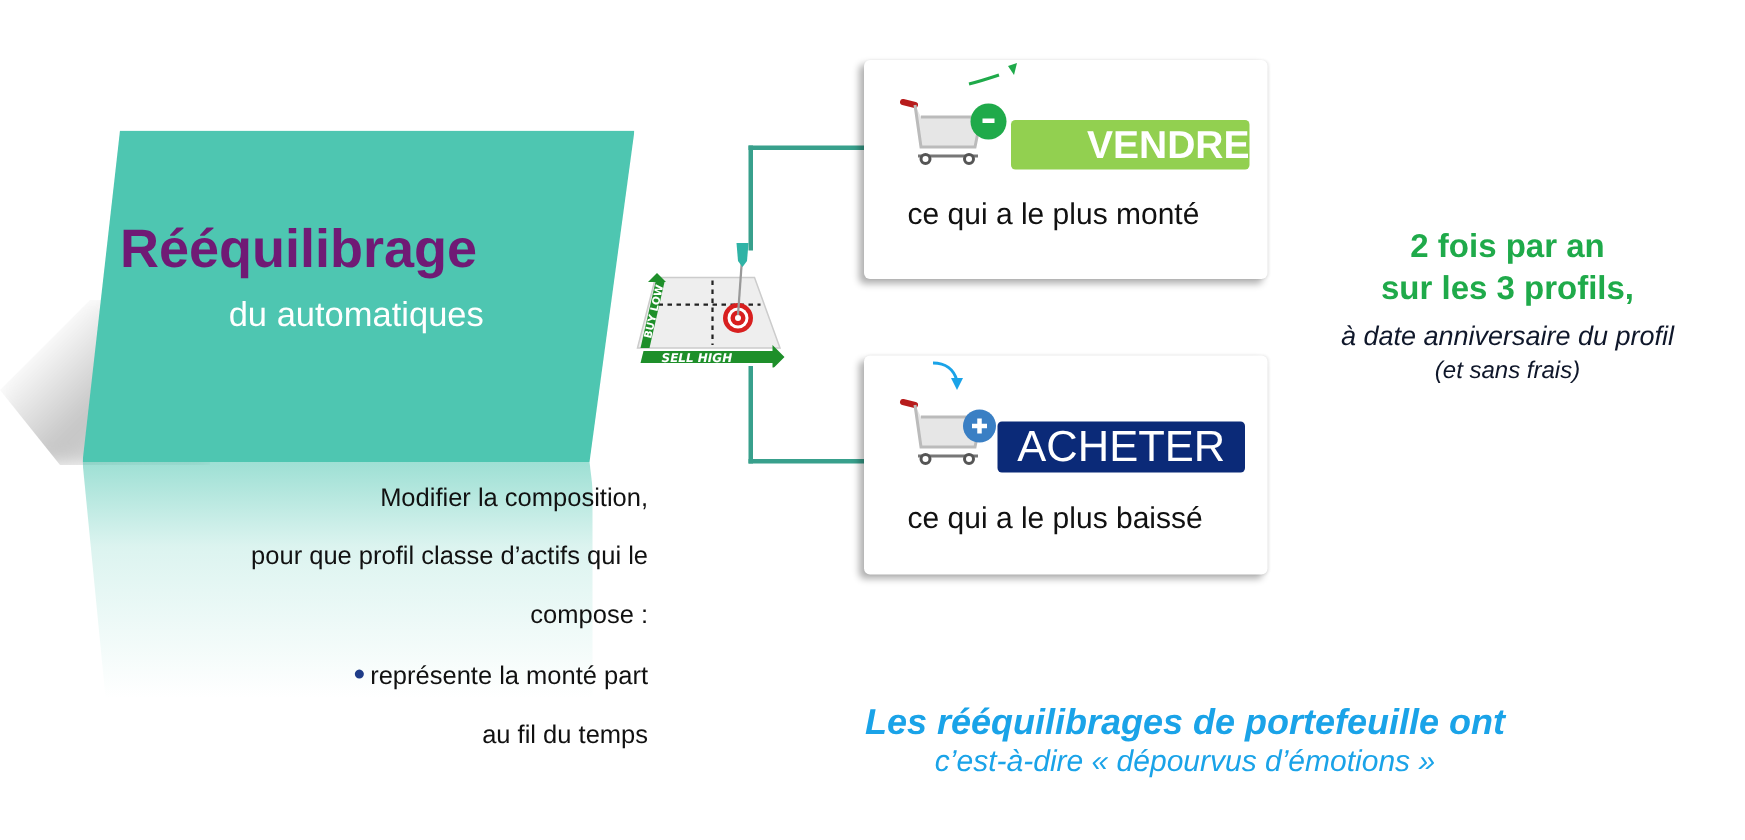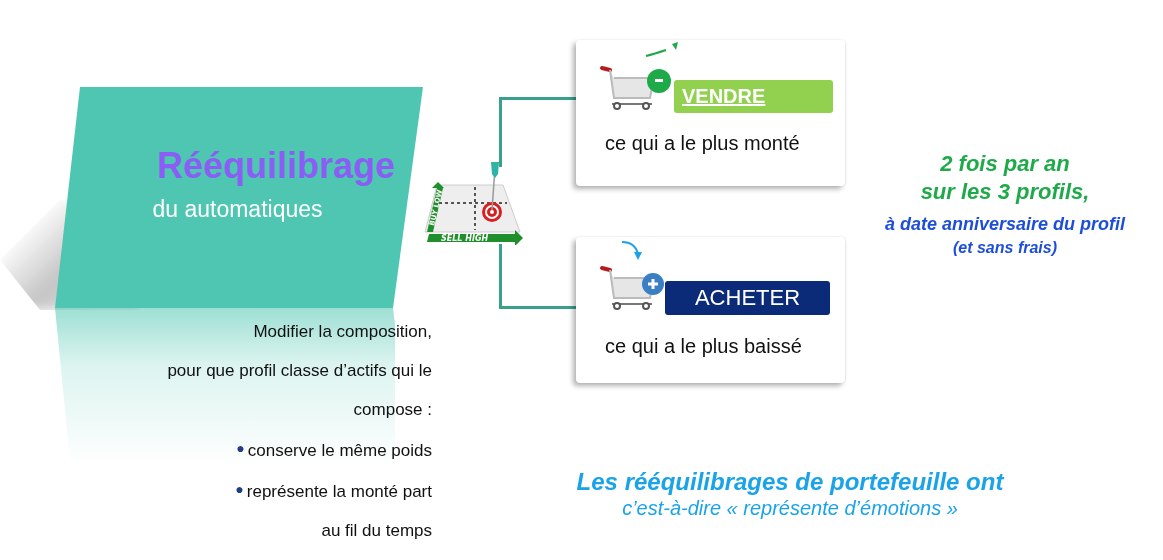--- a/index.html
+++ b/index.html
@@ -18,22 +18,22 @@
     left:55px; top:308px; width:340px; height:225px;
     background:linear-gradient(180deg, rgba(78,198,177,0.55) 0%, rgba(78,198,177,0.20) 25%, rgba(255,255,255,0) 70%);
     clip-path: polygon(0 0, 338px 0, 365px 225px, 22px 225px);
   }
   .panel {
     left:55px; top:87px; width:368px; height:221px;
     background:#4ec6b1;
     clip-path: polygon(25px 0, 368px 0, 338px 221px, 0 221px);
   }
   .panel-title {
-    left:80px; top:145px; width:315px; text-align:right;
-    color:#8b5cf6; font-weight:bold; font-size:36px; letter-spacing:0px;
+    left:80px; top:145px; width:315px; text-align:left;
+    color:#701a75; font-weight:bold; font-size:36px; letter-spacing:0px;
   }
   .panel-sub {
     left:80px; top:196px; width:315px; text-align:center;
     color:#ffffff; font-size:23px;
   }
   .desc {
     left:40px; top:312px; width:392px; text-align:right;
     font-weight:normal; font-size:17px; color:#111111; line-height:39px;
   }
   .desc .bullet { color:#1f3c88; font-size:14px; vertical-align:3px; margin-right:3px; }
@@ -41,48 +41,47 @@
   
   .line { background:#38a08c; }
 
   
   .card {
     background:#ffffff; border-radius:4px;
     box-shadow: -3px 3px 5px rgba(0,0,0,0.30), 1px 0 2px rgba(0,0,0,0.08);
   }
   .label-vendre {
     left:674px; top:80px; width:159px; height:33px; background:#92d050; border-radius:3px;
-    color:#ffffff; font-weight:bold; font-size:20px; line-height:33px; text-align:left; padding-left:8px; box-sizing:border-box;text-decoration:underline;
+    color:#ffffff; font-weight:bold; font-size:26px; line-height:33px; text-align:right; padding-left:8px; box-sizing:border-box;
   }
   .label-acheter {
     left:665px; top:281px; width:165px; height:34px; background:#0b2a78; border-radius:3px;
-    color:#ffffff; font-size:22px; line-height:34px; text-align:center;
+    color:#ffffff; font-size:29px; line-height:34px; text-align:center;
   }
   .card-text { font-size:20px; color:#111111; }
 
-  .freq1 { left:850px; top:150px; width:310px; text-align:center; color:#1faa4a; font-weight:bold; font-size:22px; line-height:28px;font-style:italic; }
-  .freq2 { left:850px; top:212px; width:310px; text-align:center; color:#1d4ed8; font-style:italic; font-size:18px; line-height:24px;font-weight:bold; }
+  .freq1 { left:850px; top:150px; width:310px; text-align:center; color:#1faa4a; font-weight:bold; font-size:22px; line-height:28px; }
+  .freq2 { left:850px; top:212px; width:310px; text-align:center; color:#0f172a; font-style:italic; font-size:18px; line-height:24px; }
 
   .conc1 { left:510px; top:425px; width:560px; text-align:center; color:#1aa3e8; font-weight:bold; font-style:italic; font-size:24px; line-height:31px;margin-top:41px; }
   .conc2 { left:510px; top:494px; width:560px; text-align:center; color:#1aa3e8; font-style:italic; font-size:20px; line-height:28px; }
 </style>
 </head>
 <body>
 
 <div class="abs panel-shadow"></div>
 <div class="abs panel-reflect"></div>
 <div class="abs panel"></div>
 <div class="abs panel-title">Rééquilibrage</div>
 <div class="abs panel-sub">du automatiques</div>
 
 <div class="abs desc">
   <div>Modifier la composition,</div>
   <div>pour que profil classe d’actifs qui le</div>
   <div>compose :</div>
-  <div><span class="bullet">●</span><span>conserve le même poids</span></div>
   <div><span class="bullet">●</span><span>représente la monté part</span></div>
   <div>au fil du temps</div>
 </div>
 
 <div class="abs" style="left:415px; top:160px; width:115px; height:85px;">
   <svg width="115" height="85" viewBox="0 0 115 85">
     <polygon points="22,25 88,25 105,72 10,72" fill="#eeeeee" stroke="#cccccc" stroke-width="1"></polygon>
     <line x1="60" y1="27" x2="60" y2="70" stroke="#222" stroke-width="1.5" stroke-dasharray="3,3"></line>
     <line x1="24" y1="43" x2="92" y2="43" stroke="#222" stroke-width="1.5" stroke-dasharray="3,3"></line>
     <polygon points="12,72 22,28 28,28 18,72" fill="#1e8f2a"></polygon>
@@ -144,13 +143,13 @@
   <div>sur les 3 profils,</div>
 </div>
 <div class="abs freq2">
   <div>à date anniversaire du profil</div>
   <div style="font-size:16px;">(et sans frais)</div>
 </div>
 
 <div class="abs conc1">
   <div>Les rééquilibrages de portefeuille ont</div>
 </div>
-<div class="abs conc2">c’est-à-dire « représente d’émotions »</div>
+<div class="abs conc2">c’est-à-dire « dépourvus d’émotions »</div>
 
 </body></html>

